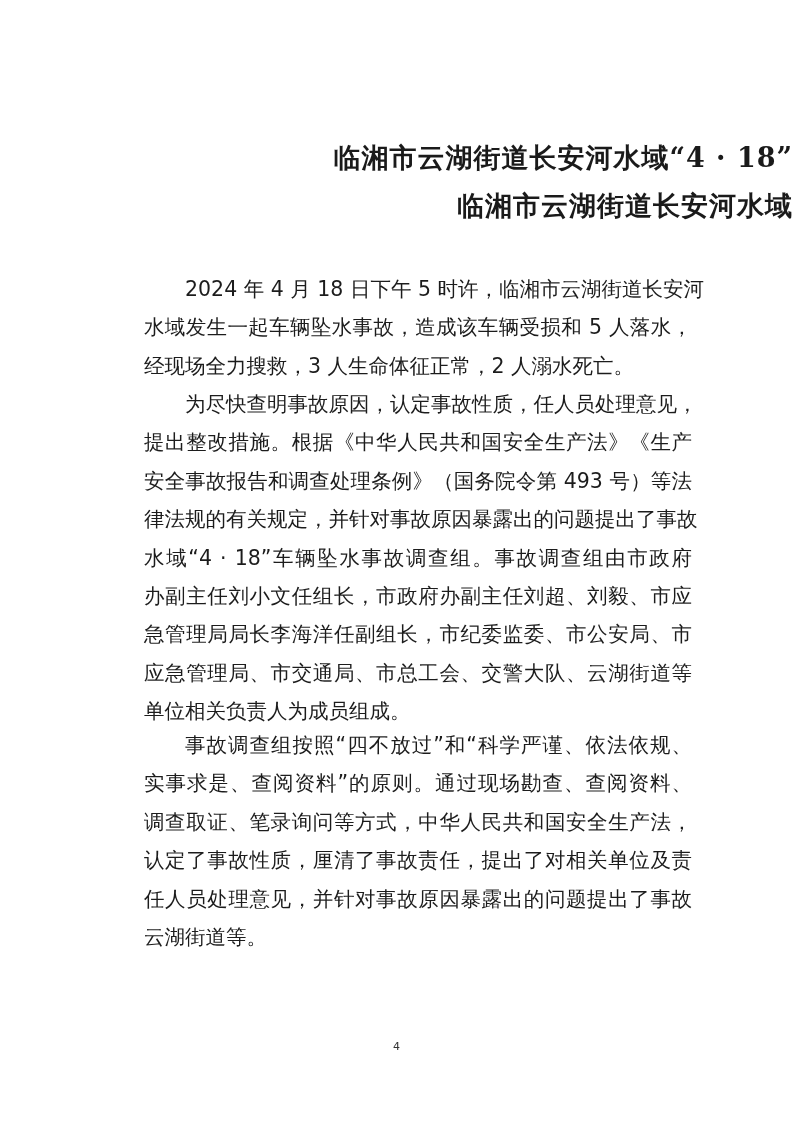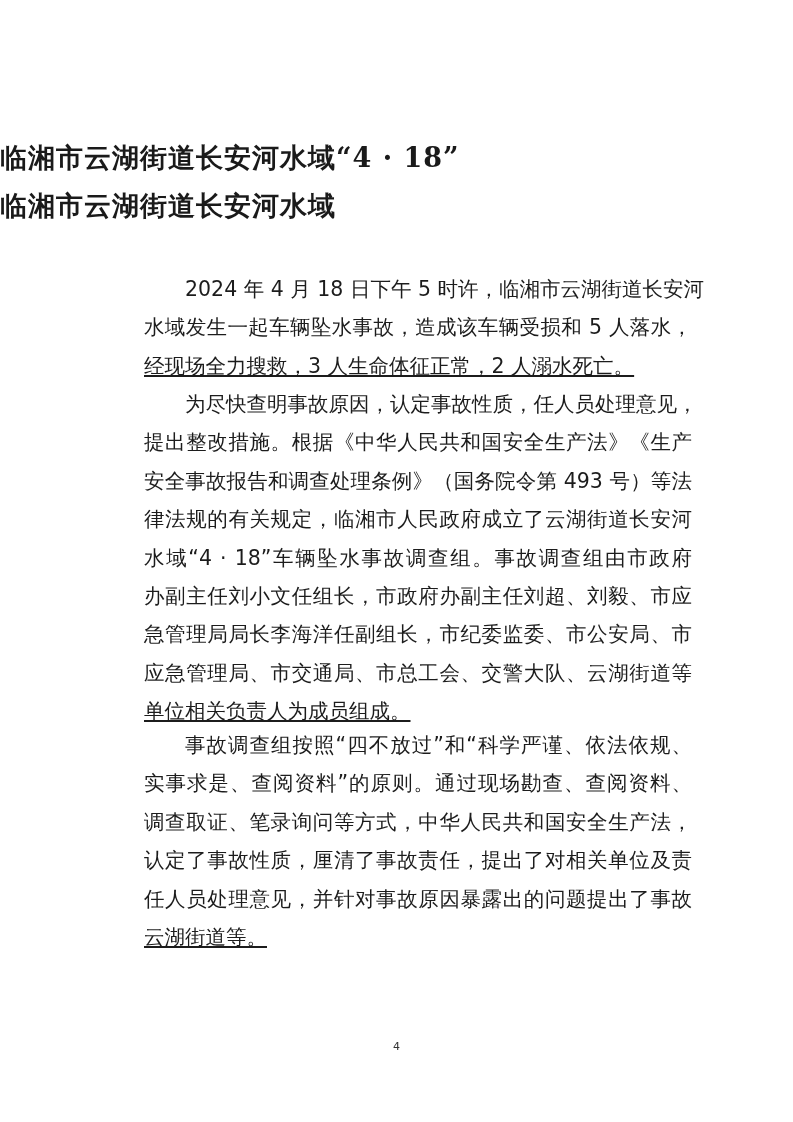--- a/index.html
+++ b/index.html
@@ -19,21 +19,21 @@
     position: absolute;
     left: 0; top: 0;
     width: 793px;
     height: 1122px;
     background: #ffffff;
   }
   .title {
     position: absolute;
     left: 0;
     width: 793px;
-    text-align: left;
+    text-align: right;
     font-family: "DejaVu Serif", "Liberation Serif", serif;
     font-weight: bold;
     font-size: 27px;
     letter-spacing: 1px;
     color: #1a1a1a;
     white-space: nowrap;
   }
   .title.l1 { top: 140px; }
   .title.l2 { top: 188px; }
   .body-text {
@@ -49,21 +49,20 @@
     display: block;
     white-space: nowrap;
     height: 38.4px;
     text-align: justify;
     text-align-last: justify;
     margin-left: 28px;
   }
   .line.last {
     text-align: left;
     text-align-last: left;
-    text-decoration: underline;
   }
   .line.indent { padding-left: 41px; }
   .page-number {
     position: absolute;
     top: 1040px;
     left: 0;
     width: 793px;
     text-align: center;
     font-family: "DejaVu Sans", "Liberation Sans", sans-serif;
     font-size: 11px;
@@ -80,21 +79,21 @@
   <div class="body-text" style="top:270px;">
     <span class="line indent">2024 年 4 月 18 日下午 5 时许，临湘市云湖街道长安河</span>
     <span class="line">水域发生一起车辆坠水事故，造成该车辆受损和 5 人落水，</span>
     <span class="line last">经现场全力搜救，3 人生命体征正常，2 人溺水死亡。</span>
   </div>
 
   <div class="body-text" style="top:385px;">
     <span class="line indent">为尽快查明事故原因，认定事故性质，任人员处理意见，</span>
     <span class="line">提出整改措施。根据《中华人民共和国安全生产法》《生产</span>
     <span class="line">安全事故报告和调查处理条例》（国务院令第 493 号）等法</span>
-    <span class="line">律法规的有关规定，临湘市人民政府成立了云湖街道长安河</span>
+    <span class="line">律法规的有关规定，并针对事故原因暴露出的问题提出了事故</span>
     <span class="line">水域“4 · 18”车辆坠水事故调查组。事故调查组由市政府</span>
     <span class="line">办副主任刘小文任组长，市政府办副主任刘超、刘毅、市应</span>
     <span class="line">急管理局局长李海洋任副组长，市纪委监委、市公安局、市</span>
     <span class="line">应急管理局、市交通局、市总工会、交警大队、云湖街道等</span>
     <span class="line last">单位相关负责人为成员组成。</span>
   </div>
 
   <div class="body-text" style="top:726px;">
     <span class="line indent">事故调查组按照“四不放过”和“科学严谨、依法依规、</span>
     <span class="line">实事求是、查阅资料”的原则。通过现场勘查、查阅资料、</span>

